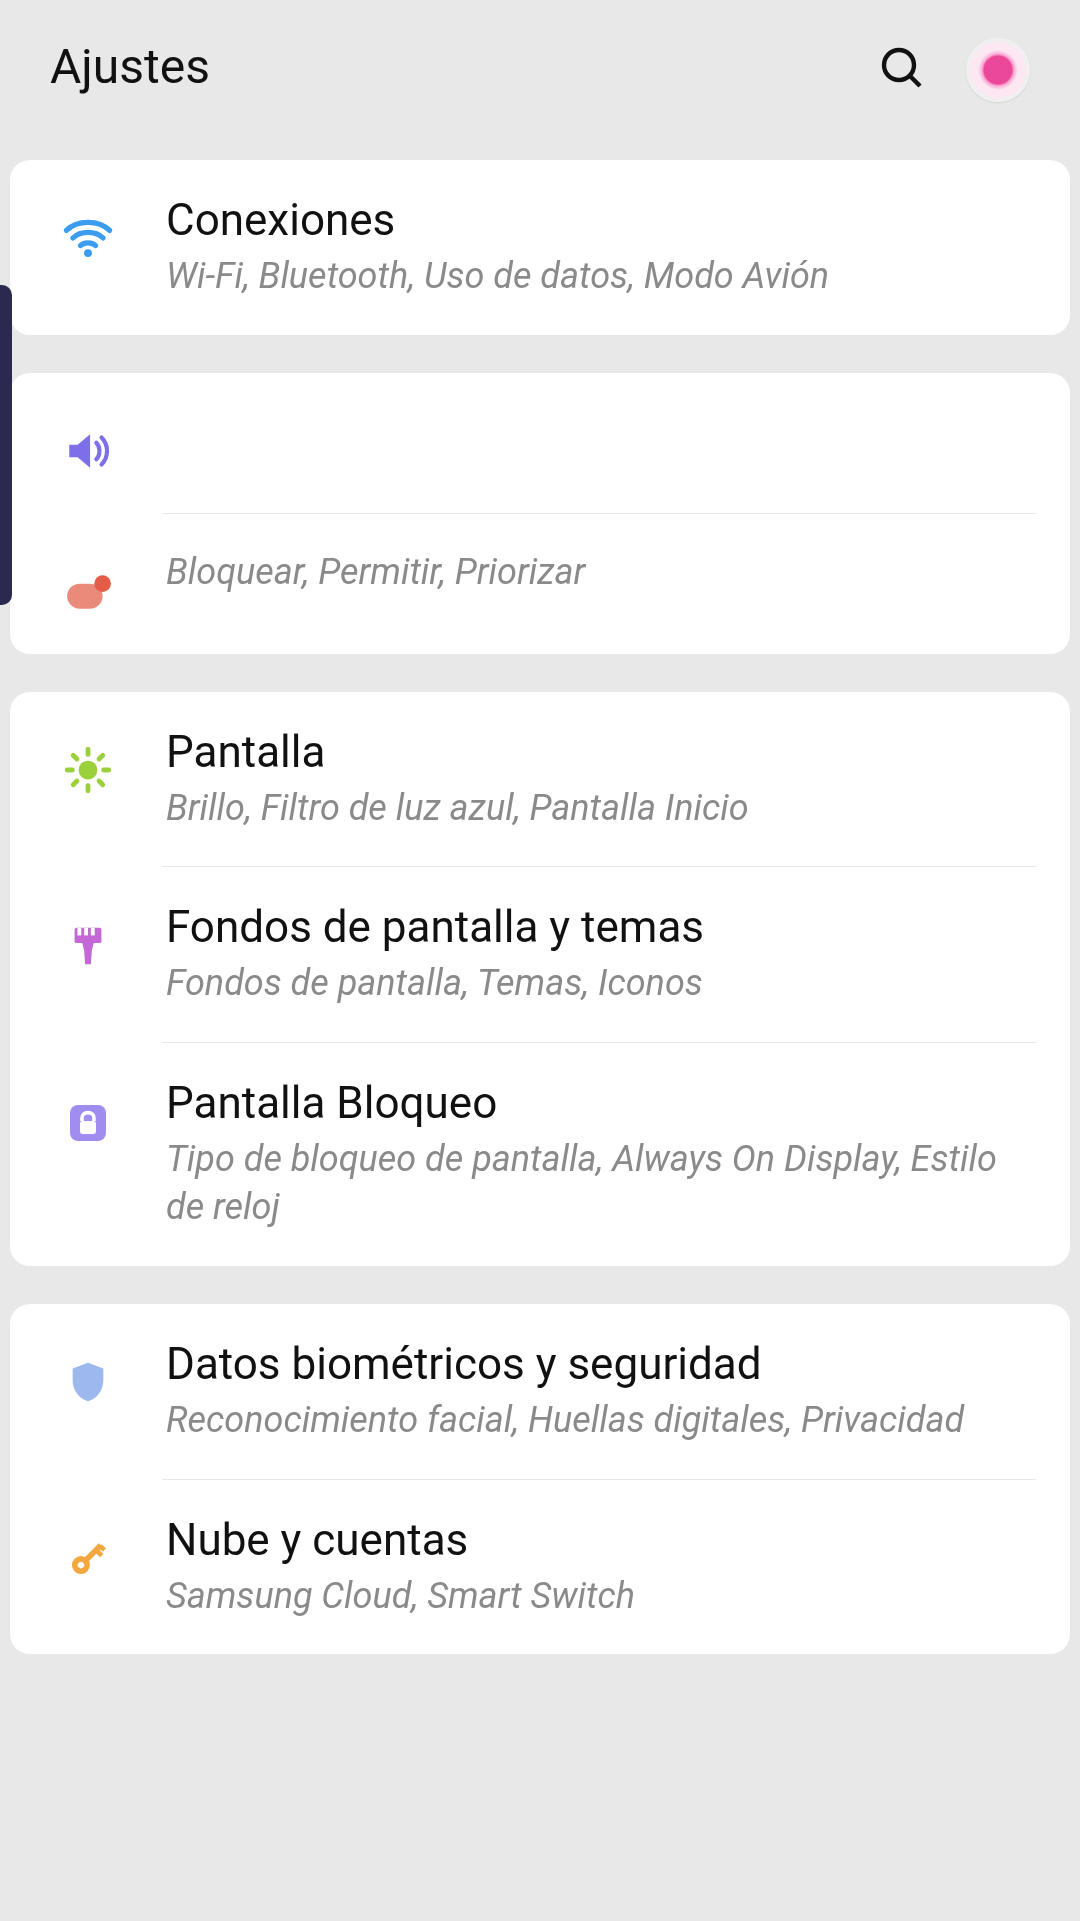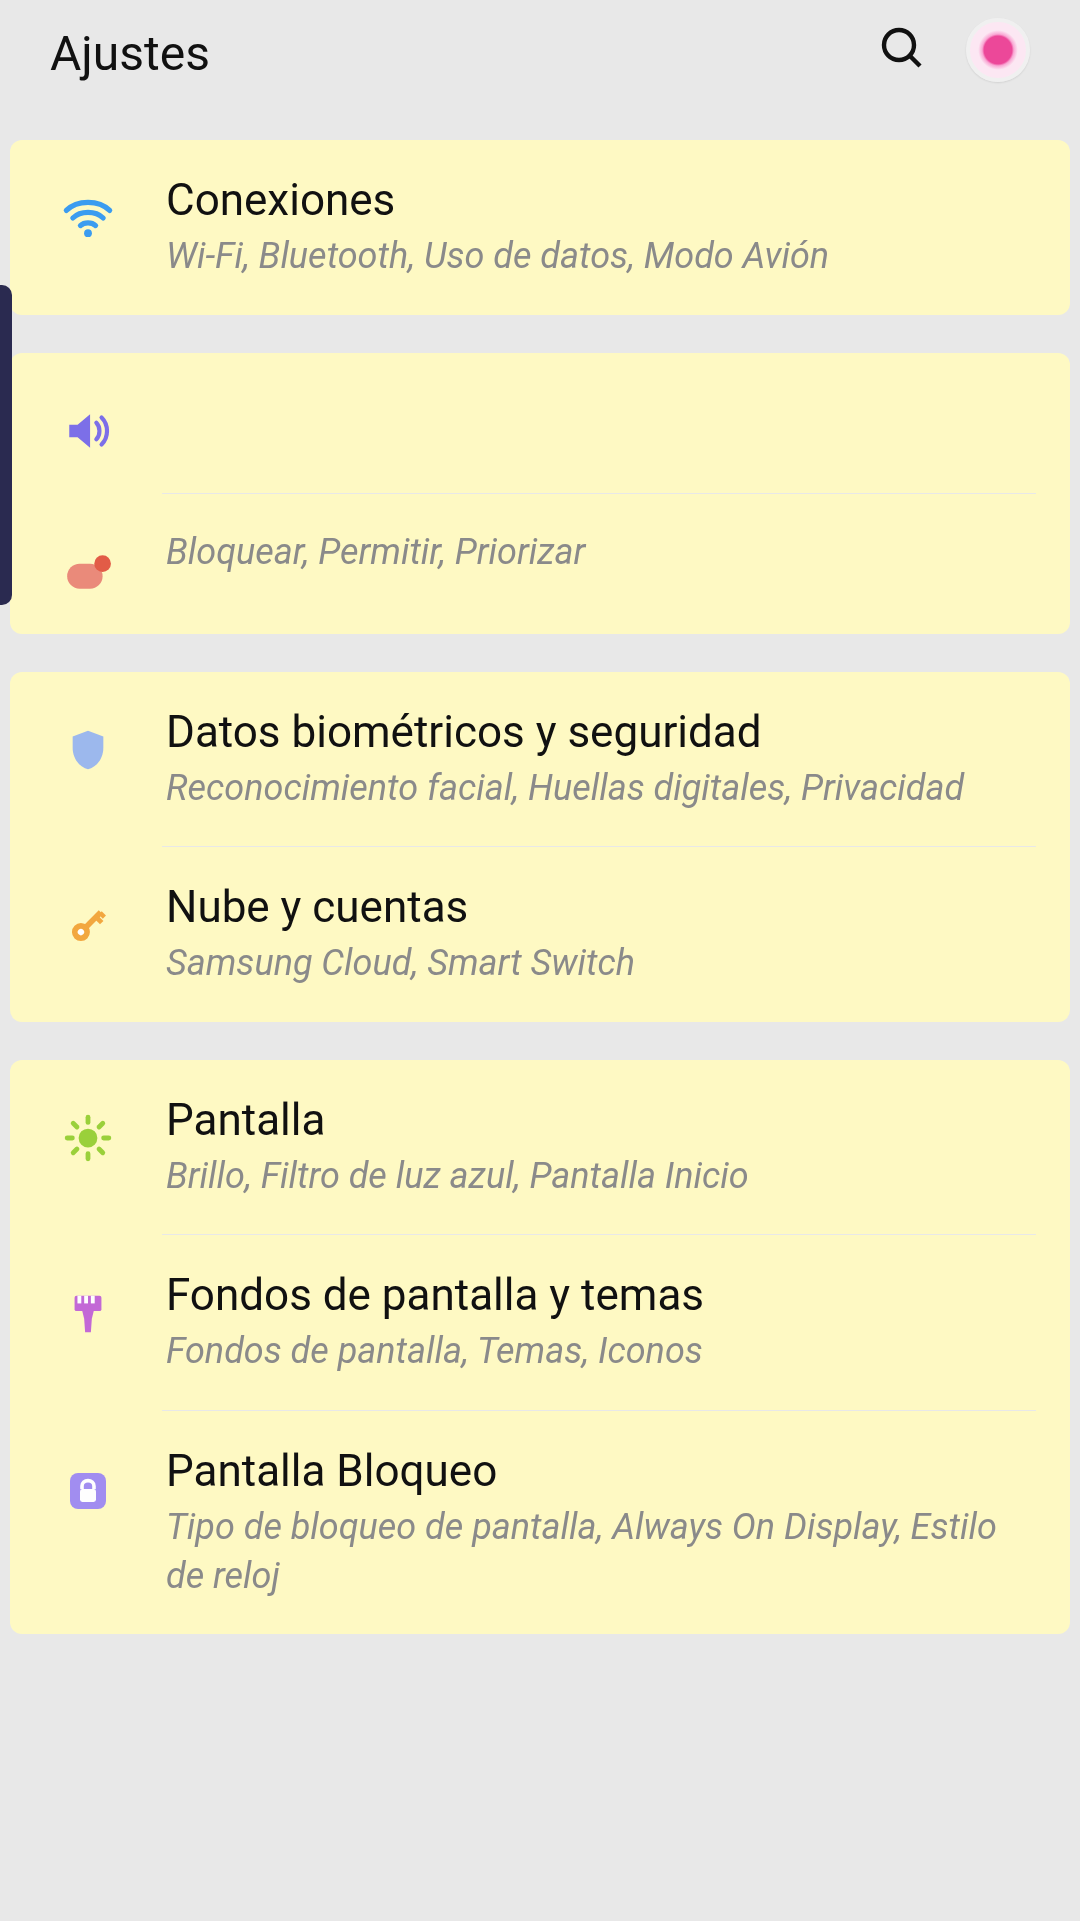--- a/index.html
+++ b/index.html
@@ -11,24 +11,25 @@
     body {
       font-family: -apple-system, BlinkMacSystemFont, 'Segoe UI', Roboto, Helvetica, Arial, sans-serif;
       background-color: #e8e8e8;
       width: 1080px;
       height: 1921px;
       overflow: hidden;
     }
     
     .header {
       display: flex;
-      align-items: flex-end;
+      align-items: flex-start;
       justify-content: space-between;
       padding: 18px 50px;
       background-color: #e8e8e8;
+      margin-top: 20px;
     }
     
     .header-title {
       font-size: 48px;
       font-weight: 400;
       color: #111;
     }
     
     .header-actions {
       display: flex;
@@ -48,22 +49,22 @@
       background: radial-gradient(circle, #ec4899 35%, #f9a8d4 40%, #fce7f3 50%);
       border: 4px solid #f0f0f0;
       box-shadow: 0 1px 2px rgba(0,0,0,0.1);
     }
     
     .content {
       padding: 40px 10px 0;
     }
     
     .card {
-      background-color: #fef9c3;
-      border-radius: 12px;
+      background-color: #ffffff;
+      border-radius: 20px;
       margin-bottom: 38px;
       overflow: hidden;
     }
     
     .settings-item {
       display: flex;
       align-items: flex-start;
       padding: 34px 30px 34px 50px;
     }
     
@@ -166,52 +167,20 @@
     <div class="divider"></div>
     <div class="settings-item">
       <div class="settings-item-icon">
         <svg viewBox="0 0 24 24" width="50" height="50">
           <rect x="2" y="8" width="17" height="12" rx="6" fill="#ea8a7a"></rect>
           <circle cx="19" cy="8" r="4" fill="#e25c47"></circle>
         </svg>
       </div>
       <div class="settings-item-text">
         <div class="settings-item-subtitle">Bloquear, Permitir, Priorizar</div>
-      </div>
-    </div>
-  </div>
-
-  <div class="card">
-    <div class="settings-item">
-      <div class="settings-item-icon">
-        <svg viewBox="0 0 24 24" width="46" height="46">
-          <path d="M12 2 L20 5 L20 11 C20 16.5 16.5 21 12 22 C7.5 21 4 16.5 4 11 L4 5 Z" fill="#9cb8ed"></path>
-        </svg>
-      </div>
-      <div class="settings-item-text">
-        <div class="settings-item-title">Datos biométricos y seguridad</div>
-        <div class="settings-item-subtitle">Reconocimiento facial, Huellas digitales, Privacidad</div>
-      </div>
-    </div>
-    <div class="divider"></div>
-    <div class="settings-item">
-      <div class="settings-item-icon">
-        <svg viewBox="0 0 24 24" width="48" height="48">
-          <g transform="rotate(-45 12 12)">
-            <circle cx="7" cy="12" r="4.5" fill="#f2a73f"></circle>
-            <circle cx="7" cy="12" r="1.6" fill="#fefefe"></circle>
-            <rect x="11" y="10.6" width="10" height="2.8" fill="#f2a73f"></rect>
-            <rect x="16.5" y="12" width="2.4" height="4" fill="#f2a73f"></rect>
-            <rect x="19.5" y="12" width="2.2" height="3" fill="#f2a73f"></rect>
-          </g>
-        </svg>
-      </div>
-      <div class="settings-item-text">
-        <div class="settings-item-title">Nube y cuentas</div>
-        <div class="settings-item-subtitle">Samsung Cloud, Smart Switch</div>
       </div>
     </div>
   </div>
 
   <div class="card">
     <div class="settings-item">
       <div class="settings-item-icon">
         <svg viewBox="0 0 24 24" width="50" height="50">
           <circle cx="12" cy="12" r="4.5" fill="#9ad03a"></circle>
           <g stroke="#9ad03a" stroke-width="2.3" stroke-linecap="round">
@@ -256,13 +225,45 @@
           <rect x="8" y="12" width="8" height="6.5" rx="1.2" fill="#fefefe"></rect>
         </svg>
       </div>
       <div class="settings-item-text">
         <div class="settings-item-title">Pantalla Bloqueo</div>
         <div class="settings-item-subtitle">Tipo de bloqueo de pantalla, Always On Display, Estilo de reloj</div>
       </div>
     </div>
   </div>
 
+  <div class="card">
+    <div class="settings-item">
+      <div class="settings-item-icon">
+        <svg viewBox="0 0 24 24" width="46" height="46">
+          <path d="M12 2 L20 5 L20 11 C20 16.5 16.5 21 12 22 C7.5 21 4 16.5 4 11 L4 5 Z" fill="#9cb8ed"></path>
+        </svg>
+      </div>
+      <div class="settings-item-text">
+        <div class="settings-item-title">Datos biométricos y seguridad</div>
+        <div class="settings-item-subtitle">Reconocimiento facial, Huellas digitales, Privacidad</div>
+      </div>
+    </div>
+    <div class="divider"></div>
+    <div class="settings-item">
+      <div class="settings-item-icon">
+        <svg viewBox="0 0 24 24" width="48" height="48">
+          <g transform="rotate(-45 12 12)">
+            <circle cx="7" cy="12" r="4.5" fill="#f2a73f"></circle>
+            <circle cx="7" cy="12" r="1.6" fill="#fefefe"></circle>
+            <rect x="11" y="10.6" width="10" height="2.8" fill="#f2a73f"></rect>
+            <rect x="16.5" y="12" width="2.4" height="4" fill="#f2a73f"></rect>
+            <rect x="19.5" y="12" width="2.2" height="3" fill="#f2a73f"></rect>
+          </g>
+        </svg>
+      </div>
+      <div class="settings-item-text">
+        <div class="settings-item-title">Nube y cuentas</div>
+        <div class="settings-item-subtitle">Samsung Cloud, Smart Switch</div>
+      </div>
+    </div>
+  </div>
+
 </div>
 
 </body></html>

